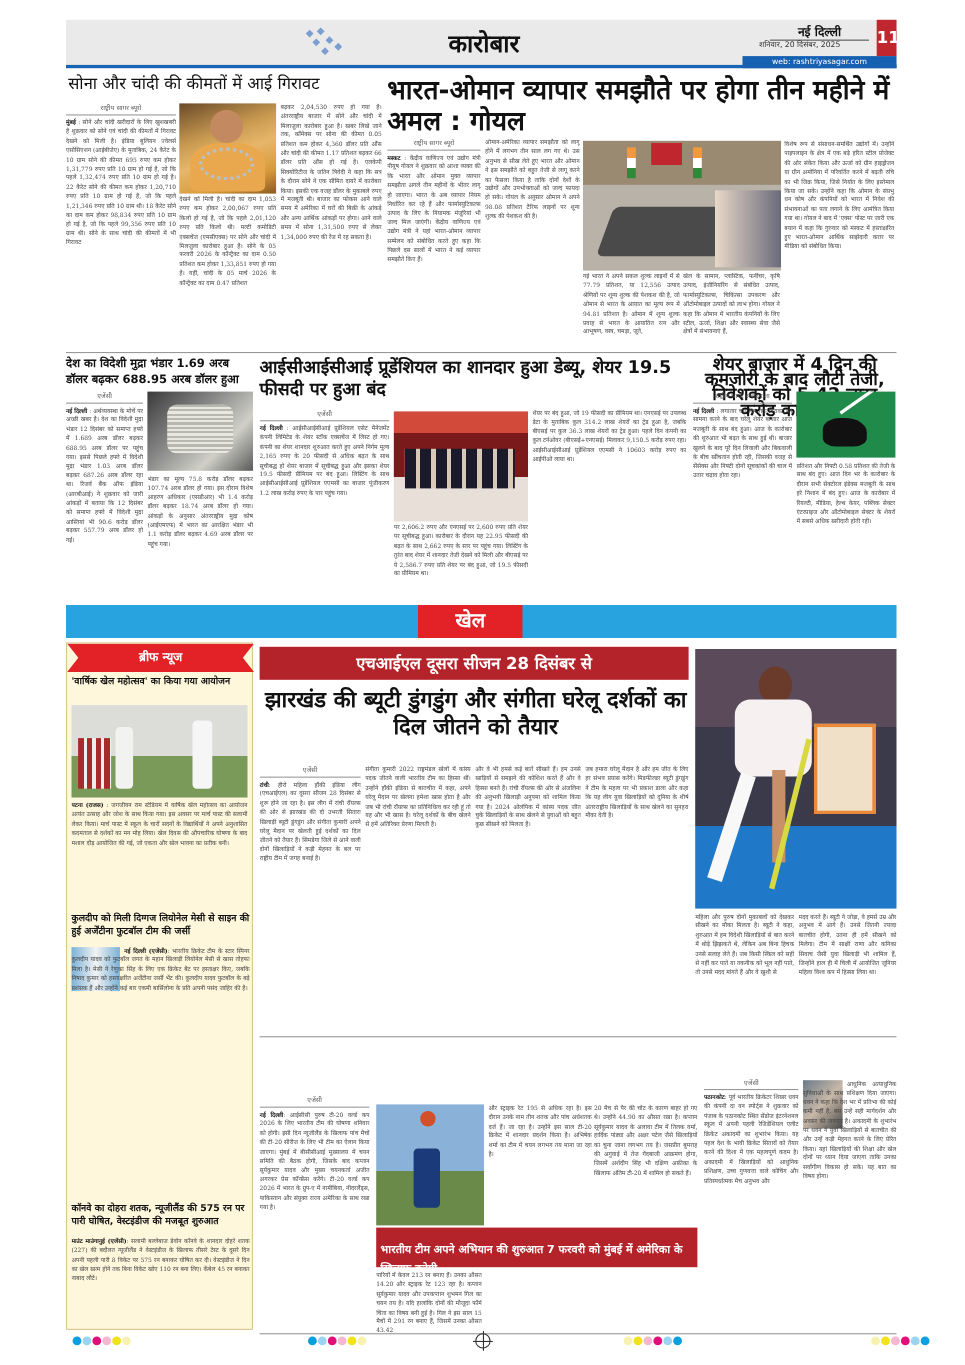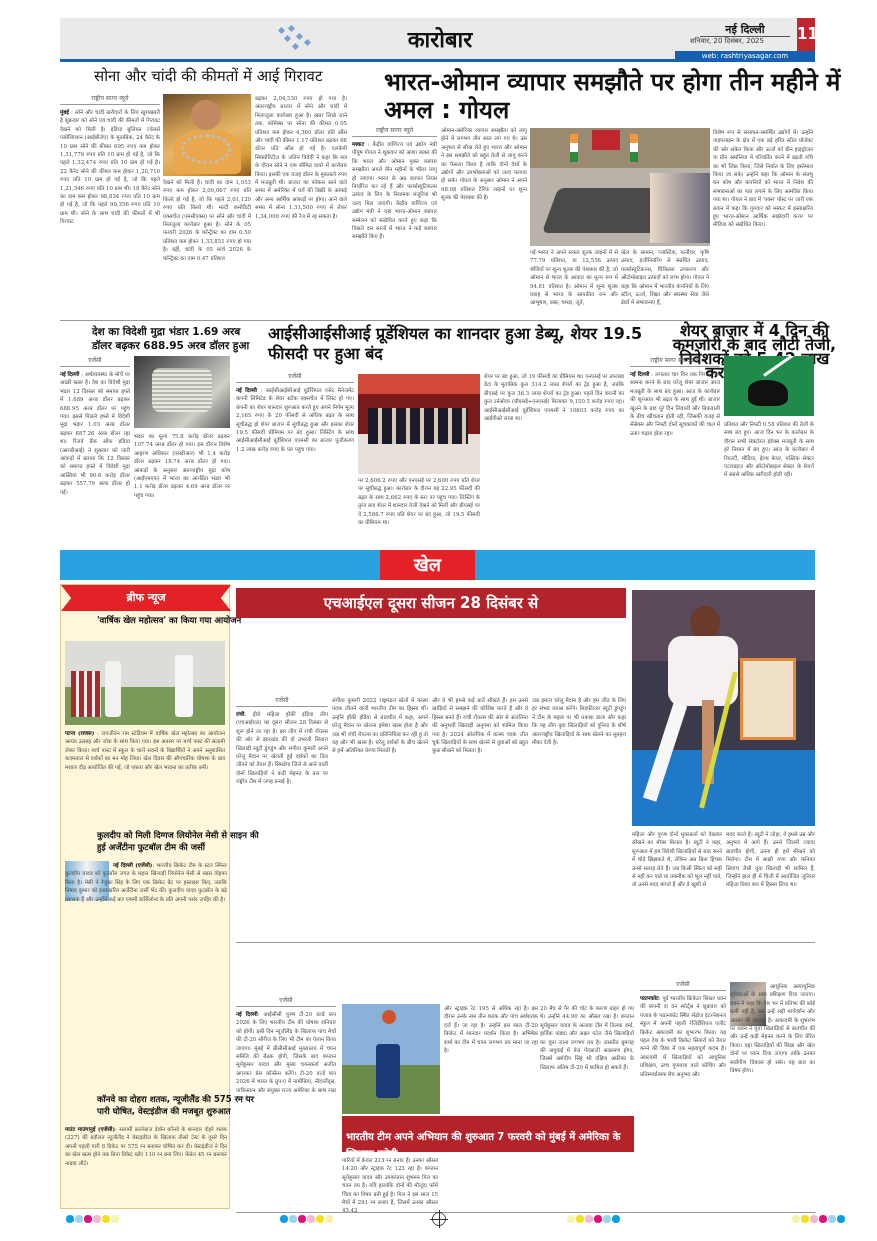--- a/index.html
+++ b/index.html
@@ -12,21 +12,21 @@
   .brand { position: absolute; left: 0; top: 0; width: 205px; height: 41px; background: #1560b0; clip-path: polygon(0 0, 190px 0, 205px 41px, 0 41px); }
   .brand span { position: absolute; left: 30px; top: 7px; color: #fff; font-family: "DejaVu Serif", serif; font-weight: bold; font-size: 20px; }
   .dots { position: absolute; left: 215px; top: 6px; width: 40px; height: 30px; }
   .dots i { position: absolute; width: 5px; height: 5px; background: #7a9ed0; transform: rotate(45deg); }
   .section-title { position: absolute; left: 290px; top: 5px; width: 180px; text-align: center; font-family: "DejaVu Sans", sans-serif; font-weight: bold; font-size: 22px; color: #111; }
   .city { position: absolute; left: 640px; top: 3px; width: 90px; text-align: center; font-size: 11px; font-weight: bold; color: #111; border-bottom: 1px solid #555; }
   .date { position: absolute; left: 630px; top: 18px; width: 105px; font-size: 7px; color: #333; }
   .pageno { position: absolute; left: 737px; top: 0; width: 18px; height: 33px; background: #c0262d; color: #fff; font-weight: bold; font-size: 15px; text-align: center; line-height: 33px; }
   .web { position: absolute; left: 615px; top: 33px; width: 140px; height: 11px; background: #1560b0; color: #fff; font-size: 7px; line-height: 11px; text-align: center; }
 
-  .head { font-family: "DejaVu Sans", sans-serif; color: #111; font-weight: bold; line-height: 1.15; margin-left: 32px; }
+  .head { font-family: "DejaVu Sans", sans-serif; color: #111; font-weight: bold; line-height: 1.15; }
   .byline { font-size: 6px; color: #555; text-align: center; border-bottom: 1px solid #999; padding-bottom: 2px; margin-bottom: 3px; }
   .txt { font-family: "DejaVu Serif", serif; font-size: 5.4px; line-height: 8.4px; color: #444; text-align: justify; }
   .txt b { color: #111; }
   .col { position: absolute; overflow: hidden; }
   .photo { position: absolute; overflow: hidden; }
 
   .rule { position: absolute; background: #999; }
 
   
   .khel-band { position: absolute; left: 0; top: 532px; width: 755px; height: 30px; background: #29a3df; }
@@ -163,20 +163,21 @@
     <div class="col" style="left:4px;top:276px;width:162px;height:186px;">
       <div class="txt" style="text-indent:48px;"><b>नई दिल्ली (एजेंसी)</b>: <span>भारतीय क्रिकेट टीम के स्टार स्पिनर कुलदीप यादव को फुटबॉल जगत के महान खिलाड़ी लियोनेल मेसी से खास तोहफा मिला है। मेसी ने रेणुका सिंह के लिए एक क्रिकेट बैट पर हस्ताक्षर किए, जबकि निषाद कुमार को हस्ताक्षरित अर्जेंटीना जर्सी भेंट की। कुलदीप यादव फुटबॉल के बड़े प्रशंसक हैं और उन्होंने कई बार एकमी बार्सिलोना के प्रति अपनी पसंद जाहिर की है।</span></div>
     </div>
     <div class="head" style="position:absolute;left:4px;top:508px;width:162px;font-size:8.5px;line-height:12px;">कॉनवे का दोहरा शतक, न्यूजीलैंड की 575 रन पर पारी घोषित, वेस्टइंडीज की मजबूत शुरुआत</div>
     <div class="col" style="left:4px;top:540px;width:162px;height:82px;">
       <div class="txt"><b>माउंट माउंगानुई (एजेंसी)</b>: <span>सलामी बल्लेबाज डेवोन कॉनवे के शानदार दोहरे शतक (227) की बदौलत न्यूजीलैंड ने वेस्टइंडीज के खिलाफ तीसरे टेस्ट के दूसरे दिन अपनी पहली पारी 8 विकेट पर 575 रन बनाकर घोषित कर दी। वेस्टइंडीज ने दिन का खेल खत्म होने तक बिना विकेट खोए 110 रन बना लिए। केंबेल 45 रन बनाकर नाबाद लौटे।</span></div>
     </div>
   </div>
 
   <div style="position:absolute;left:176px;top:570px;width:390px;height:30px;background:#b4232a;color:#fff;font-weight:bold;font-size:15px;line-height:30px;text-align:center;">एचआईएल दूसरा सीजन 28 दिसंबर से</div>
+  <div class="head" style="position:absolute;left:180px;top:606px;width:385px;font-size:20px;line-height:24px;text-align:center;">झारखंड की ब्यूटी डुंगडुंग और संगीता घरेलू दर्शकों का दिल जीतने को तैयार</div>
   <div class="col" style="left:176px;top:678px;width:92px;height:242px;">
     <div class="byline">एजेंसी</div>
     <div class="txt"><b>रांची</b>: <span>हीरो महिला हॉकी इंडिया लीग (एचआईएल) का दूसरा सीजन 28 दिसंबर से शुरू होने जा रहा है। इस लीग में रांची रॉयल्स की ओर से झारखंड की दो उभरती सितारा खिलाड़ी ब्यूटी डुंगडुंग और संगीता कुमारी अपने घरेलू मैदान पर खेलती हुई दर्शकों का दिल जीतने को तैयार हैं। सिमडेगा जिले से आने वाली दोनों खिलाड़ियों ने कड़ी मेहनत के बल पर राष्ट्रीय टीम में जगह बनाई है।</span></div>
   </div>
   <div class="col" style="left:272px;top:678px;width:96px;height:242px;">
     <div class="txt">संगीता कुमारी 2022 राष्ट्रमंडल खेलों में कांस्य पदक जीतने वाली भारतीय टीम का हिस्सा थीं। उन्होंने हॉकी इंडिया से बातचीत में कहा, अपने घरेलू मैदान पर खेलना हमेशा खास होता है और जब भी रांची रॉयल्स का प्रतिनिधित्व कर रही हूं तो यह और भी खास है। घरेलू दर्शकों के बीच खेलने से हमें अतिरिक्त प्रेरणा मिलती है।</div>
   </div>
   <div class="col" style="left:372px;top:678px;width:96px;height:242px;">
     <div class="txt">और वे भी हमसे कई बातें सीखते हैं। हम उनसे खाड़ियों से समझने की कोशिश करते हैं और वे हिस्सा बनते हैं। रांची रॉयल्स की ओर से अंजलिना की अनुभवी खिलाड़ी अनुपमा को शामिल किया गया है। 2024 ओलंपिक में कांस्य पदक जीत चुके खिलाड़ियों के साथ खेलने से युवाओं को बहुत कुछ सीखने को मिलता है।</div>
   </div>

